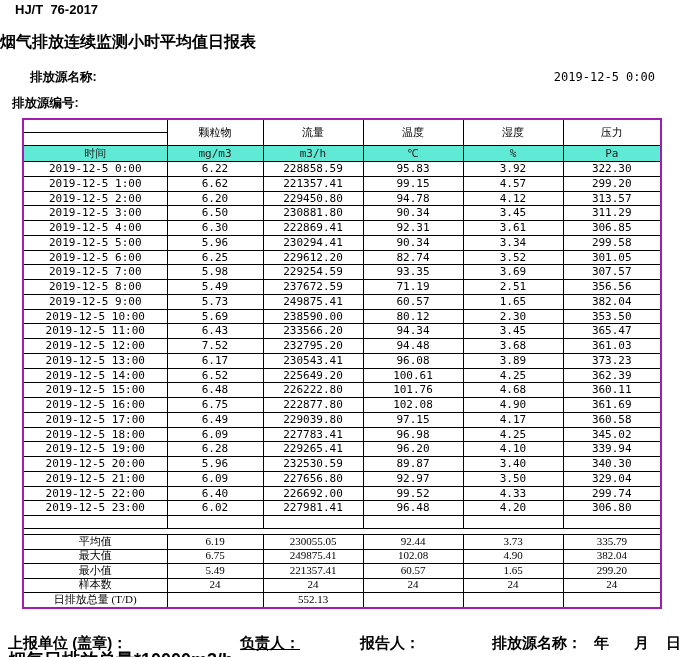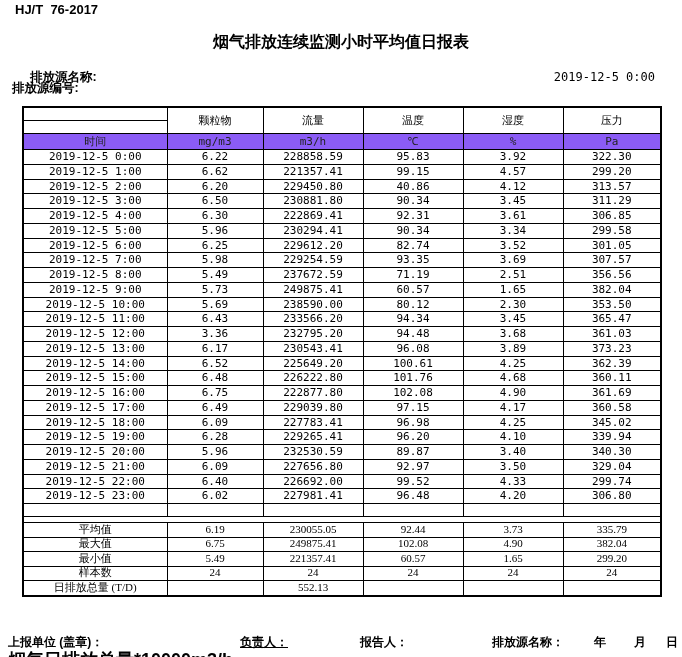--- a/index.html
+++ b/index.html
@@ -1,45 +1,45 @@
 <!DOCTYPE html>
 <html><head>
 <meta charset="utf-8">
 <style>
   html,body{margin:0;padding:0;}
   body{
     width:682px;height:657px;background:#ffffff;color:#000;
     font-family:"Liberation Sans",sans-serif;position:relative;overflow:hidden;
   }
   .doc-code{position:absolute;left:15px;top:2px;font-size:13px;font-weight:bold;white-space:pre;}
-  .title{position:absolute;left:0;top:32px;width:682px;text-align:center;font-size:16px;font-weight:bold;}
+  .title{position:absolute;left:0;top:32px;width:682px;text-align:left;font-size:16px;font-weight:bold;}
   .meta-label{position:absolute;left:12px;font-size:12.5px;font-weight:bold;}
   .src-name{top:69px;margin-left:18px;}
-  .src-id{top:80px;}
+  .src-id{top:95px;}
   .datetime{position:absolute;right:27px;top:70px;font-size:12px;font-family:"DejaVu Sans Mono",monospace;}
   table.report{
-    position:absolute;left:22px;top:106px;width:638px;
+    position:absolute;left:22px;top:118px;width:638px;
     border-collapse:collapse;table-layout:fixed;
-    border:2px solid #000000;
+    border:2px solid #a21caf;
   }
   table.report td{
     border:1px solid #000;text-align:center;vertical-align:middle;
     padding:0;overflow:hidden;white-space:nowrap;
     font-size:11px;font-family:"DejaVu Sans Mono",monospace;height:13.75px;line-height:1.05;
   }
   tr.hdr-split td{height:12px;}
   td.col-head{font-family:"Liberation Sans",sans-serif;font-size:12.5px;}
-  tr.unit-row td{background:#8b5cf6;height:15px;color:#222;}
+  tr.unit-row td{background:#5eead4;height:15px;color:#222;}
   td.time-head{font-family:"Liberation Sans",sans-serif;font-size:12.5px;}
   tr.empty-row td{height:12px;}
   tr.spacer-row td{height:5px;border-left:none;border-right:none;}
   tr.sum-row td{height:13.5px;font-family:Liberation Serif, serif;}
   td.sum-label{font-family:"Liberation Sans",sans-serif;font-size:11.5px;}
   .note{position:absolute;left:8px;top:648px;font-size:18px;font-weight:bold;}
-  .sig{position:absolute;top:634px;font-size:12px;font-weight:bold;}
+  .sig{position:absolute;top:634px;font-size:15px;font-weight:bold;}
   .sig-unit{left:8px;}
   .sig-resp{left:240px;text-decoration:underline;}
   .sig-reporter{left:360px;}
   .sig-date{left:492px;}
   .sig-year{left:594px;}
   .sig-month{left:634px;}
   .sig-day{left:666px;}
 </style>
 </head>
 <body>
@@ -99,21 +99,21 @@
         <td>221357.41</td>
         <td>99.15</td>
         <td>4.57</td>
         <td>299.20</td>
       </tr>
 
       <tr>
         <td>2019-12-5 2:00</td>
         <td>6.20</td>
         <td>229450.80</td>
-        <td>40.86</td>
+        <td>94.78</td>
         <td>4.12</td>
         <td>313.57</td>
       </tr>
 
       <tr>
         <td>2019-12-5 3:00</td>
         <td>6.50</td>
         <td>230881.80</td>
         <td>90.34</td>
         <td>3.45</td>
@@ -187,21 +187,21 @@
         <td>2019-12-5 11:00</td>
         <td>6.43</td>
         <td>233566.20</td>
         <td>94.34</td>
         <td>3.45</td>
         <td>365.47</td>
       </tr>
 
       <tr>
         <td>2019-12-5 12:00</td>
-        <td>3.36</td>
+        <td>7.52</td>
         <td>232795.20</td>
         <td>94.48</td>
         <td>3.68</td>
         <td>361.03</td>
       </tr>
 
       <tr>
         <td>2019-12-5 13:00</td>
         <td>6.17</td>
         <td>230543.41</td>

